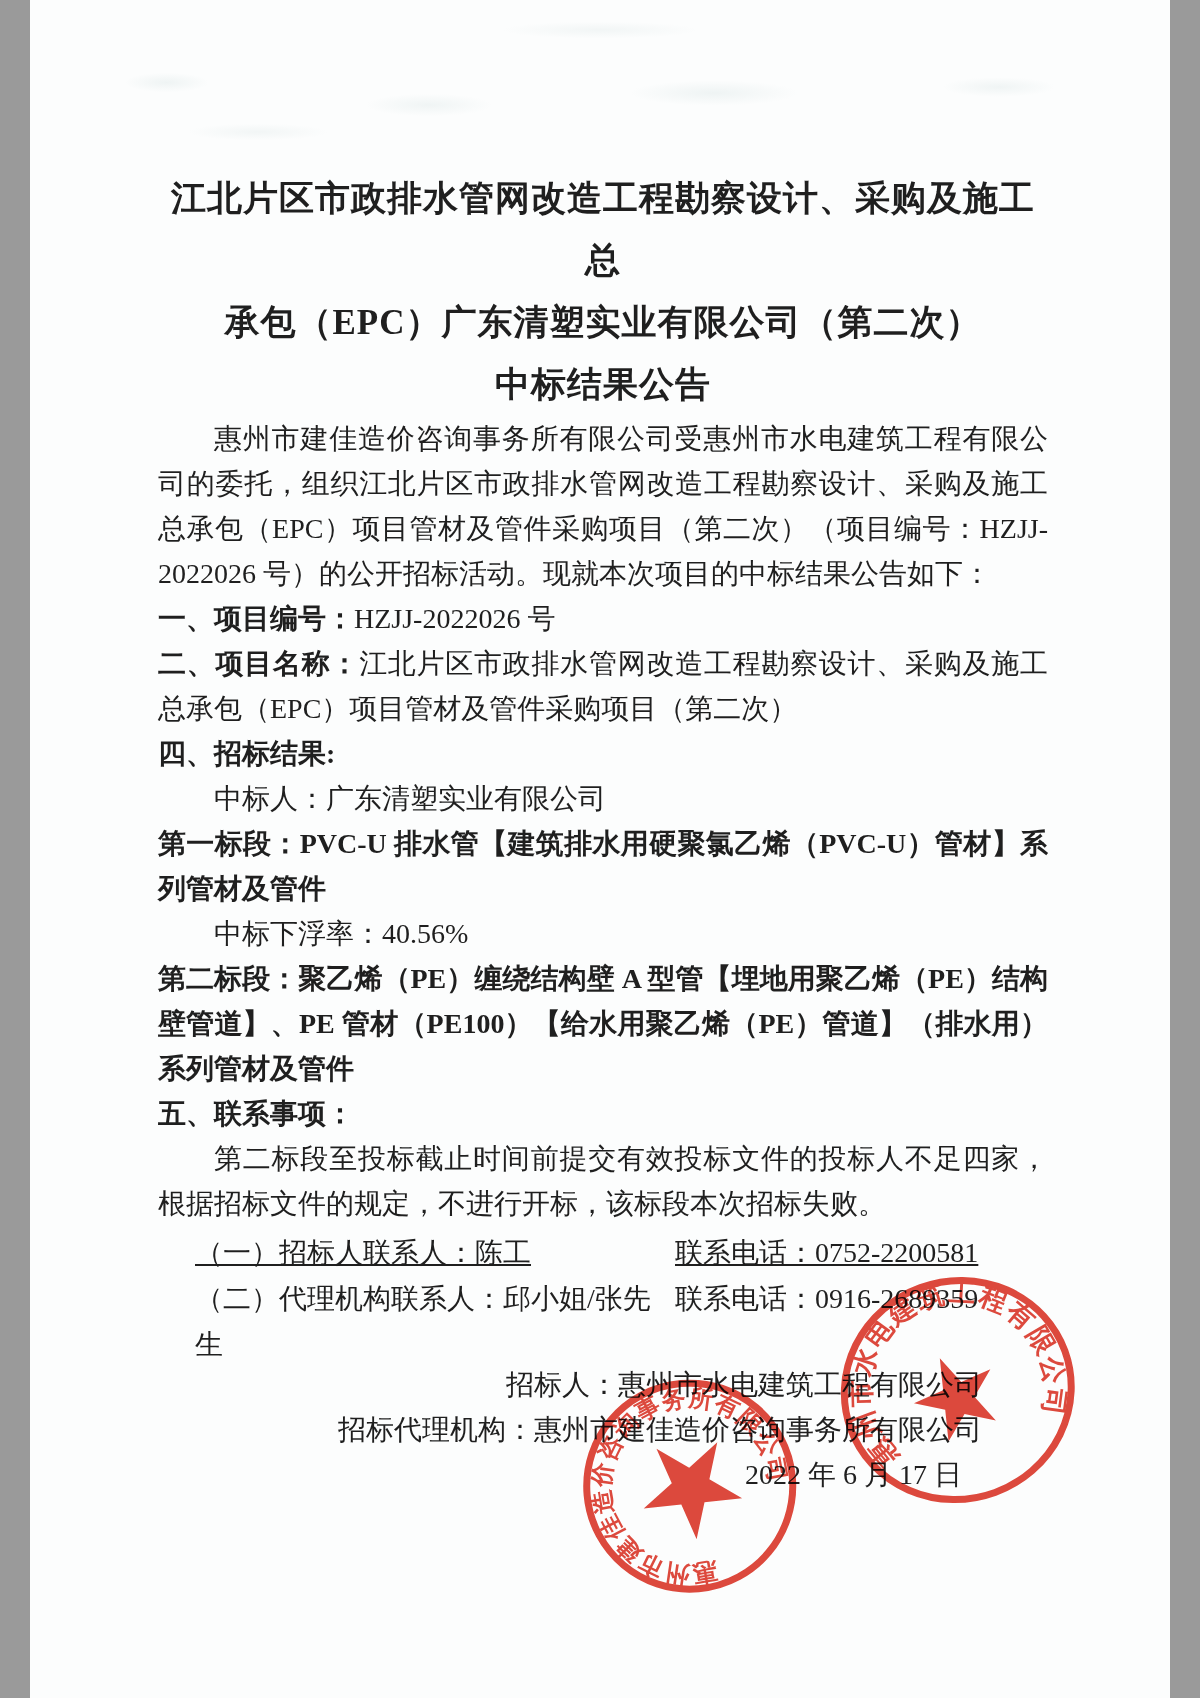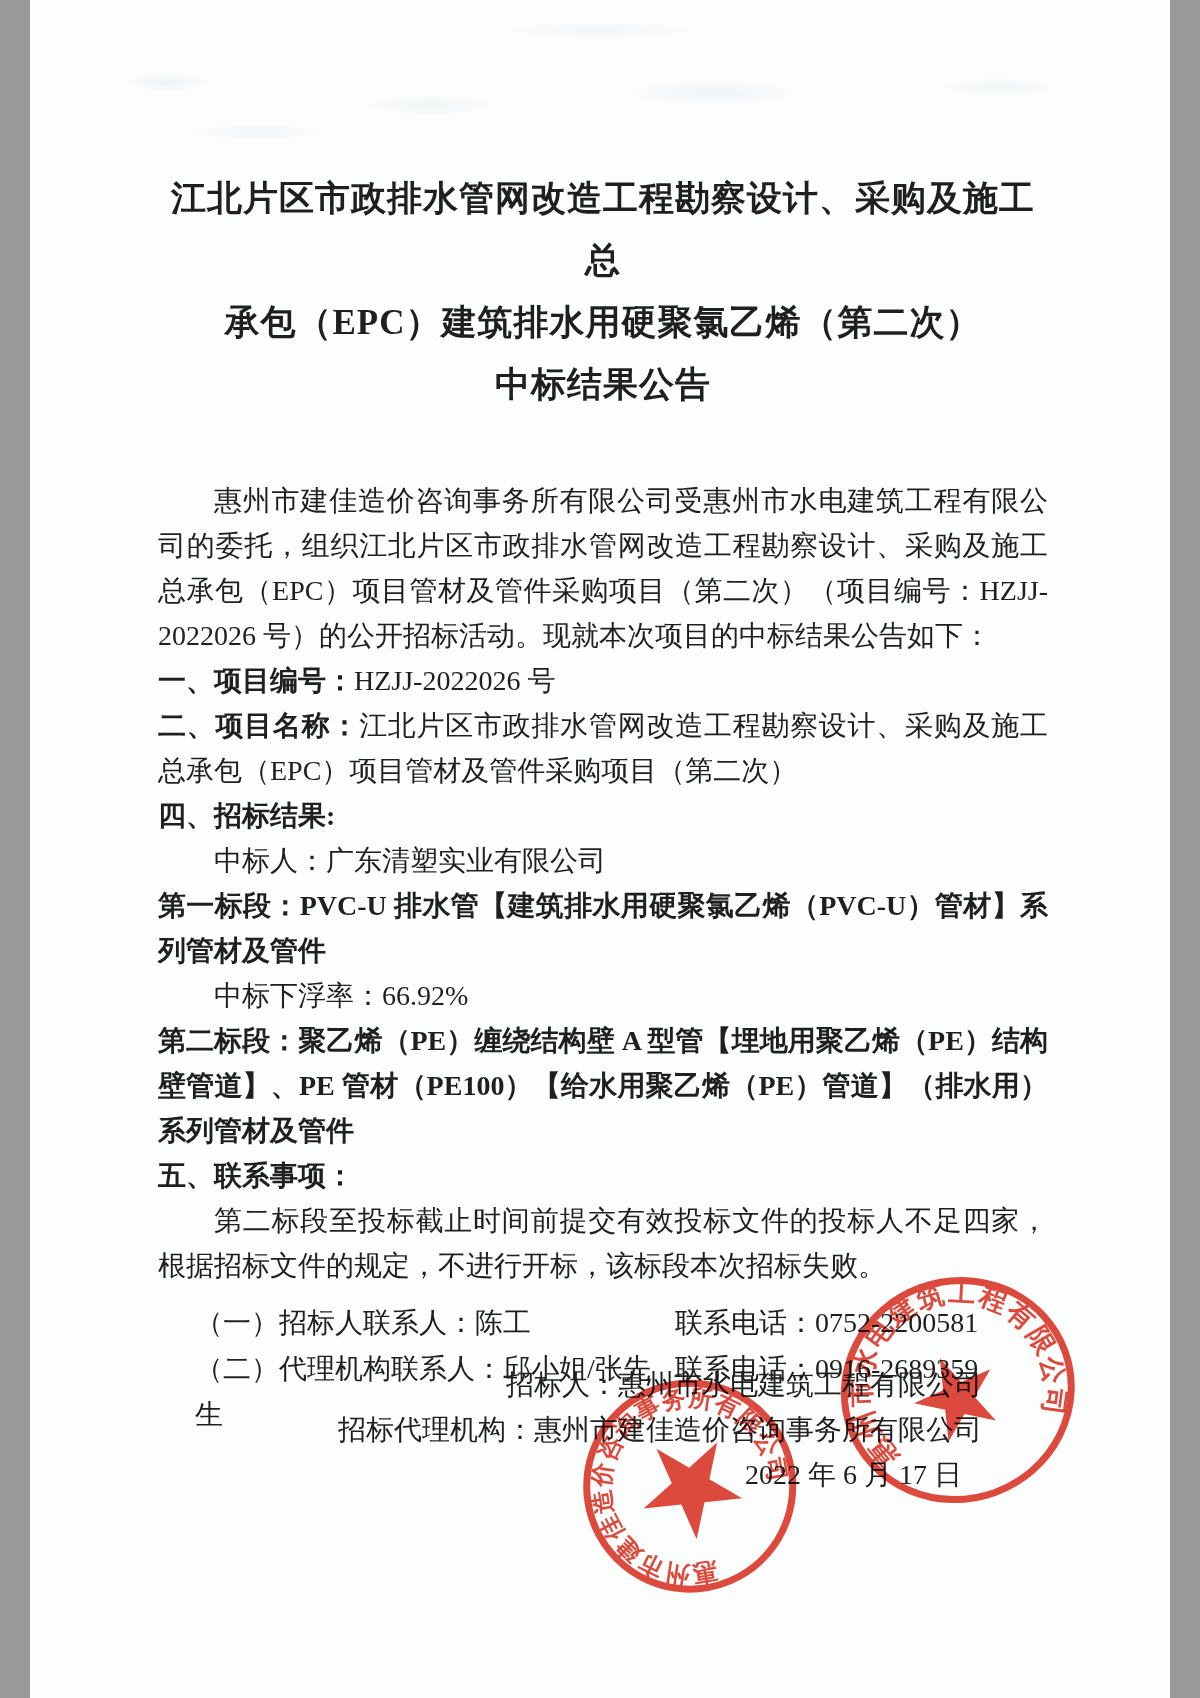--- a/index.html
+++ b/index.html
@@ -23,65 +23,65 @@
       radial-gradient(80px 14px at 85% 58%, rgba(190,210,210,.20), transparent 70%),
       radial-gradient(140px 12px at 50% 20%, rgba(195,212,212,.18), transparent 70%),
       radial-gradient(100px 12px at 20% 88%, rgba(195,212,212,.18), transparent 70%);
     pointer-events:none;
   }
   .content{padding:0 122px 0 128px;}
   .title{margin:168px 0 0 0;text-align:center;font-size:35px;font-weight:700;line-height:62px;letter-spacing:1px;}
   .para{margin:0;font-size:28px;line-height:45px;text-align:justify;}
   .para b{font-weight:700;margin-top:27px;}
   .indent{text-indent:2em;}
-  .intro{margin-top:62px;}
+  .intro{}
   .contact-row{display:flex;padding-left:37px;font-size:28px;line-height:46px;margin:0;}
   .contact-left{width:480px;}
   .sig{position:absolute;left:0;top:1362px;width:1200px;font-size:28px;line-height:45px;}
   .sig-line{text-align:right;padding-right:248px;margin:0;}
   .sig-date{text-align:right;padding-right:268px;margin:0;}
   .stamp{position:absolute;mix-blend-mode:multiply;opacity:.9;}
   .stamp-tenderer{left:803px;top:1272px;transform:rotate(-6deg);}
   .stamp-agency{left:548px;top:1376px;transform:rotate(-8deg);}
   .seal-text{font-family:"Liberation Serif","DejaVu Serif",serif;font-weight:700;}
 </style>
 </head>
 <body>
 
 <div class="page">
   <div class="content">
 
     <div class="title">
       <div>江北片区市政排水管网改造工程勘察设计、采购及施工总</div>
-      <div>承包（EPC）建筑排水用硬聚氯乙烯（第二次）</div>
+      <div>承包（EPC）广东清塑实业有限公司（第二次）</div>
       <div>中标结果公告</div>
     </div>
 
     <p class="para indent intro">惠州市建佳造价咨询事务所有限公司受惠州市水电建筑工程有限公司的委托，组织江北片区市政排水管网改造工程勘察设计、采购及施工总承包（EPC）项目管材及管件采购项目（第二次）（项目编号：HZJJ-2022026 号）的公开招标活动。现就本次项目的中标结果公告如下：</p>
 
     <p class="para"><b>一、项目编号：</b><span>HZJJ-2022026 号</span></p>
 
     <p class="para"><b>二、项目名称：</b><span>江北片区市政排水管网改造工程勘察设计、采购及施工总承包（EPC）项目管材及管件采购项目（第二次）</span></p>
 
 
     <p class="para"><b>四、招标结果:</b><span></span></p>
 
     <p class="para indent"><span>中标人：</span><span>广东清塑实业有限公司</span></p>
 
     <p class="para"><b>第一标段：PVC-U 排水管【建筑排水用硬聚氯乙烯（PVC-U）管材】系列管材及管件</b></p>
 
-    <p class="para indent"><span>中标下浮率：</span><span>66.92%</span></p>
+    <p class="para indent"><span>中标下浮率：</span><span>40.56%</span></p>
 
     <p class="para"><b>第二标段：聚乙烯（PE）缠绕结构壁 A 型管【埋地用聚乙烯（PE）结构壁管道】、PE 管材（PE100）【给水用聚乙烯（PE）管道】（排水用）系列管材及管件</b></p>
 
     <p class="para"><b>五、联系事项：</b></p>
 
     <p class="para indent">第二标段至投标截止时间前提交有效投标文件的投标人不足四家，根据招标文件的规定，不进行开标，该标段本次招标失败。</p>
 
-    <p class="contact-row" style="margin-top:12px;">
+    <p class="contact-row" style="margin-top:4px;text-decoration:underline;">
       <span class="contact-left"><span>（一）招标人联系人：</span><span>陈工</span></span>
       <span><span>联系电话：</span><span>0752-2200581</span></span>
     </p>
 
     <p class="contact-row">
       <span class="contact-left"><span>（二）代理机构联系人：</span><span>邱小姐/张先生</span></span>
       <span><span>联系电话：</span><span>0916-2689359</span></span>
     </p>
   </div>
 

